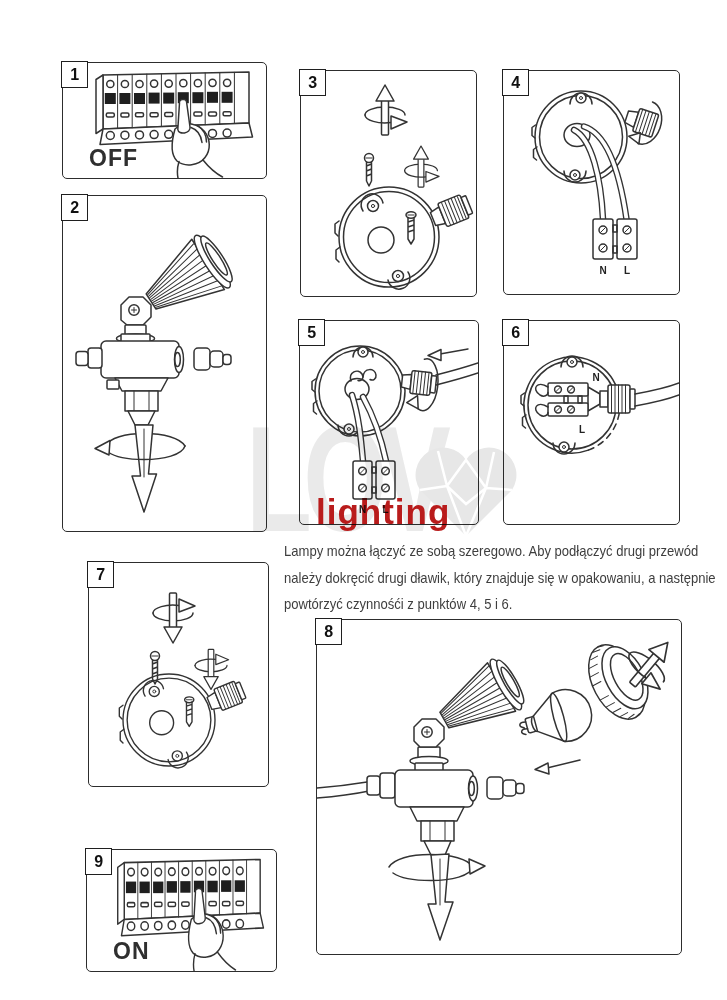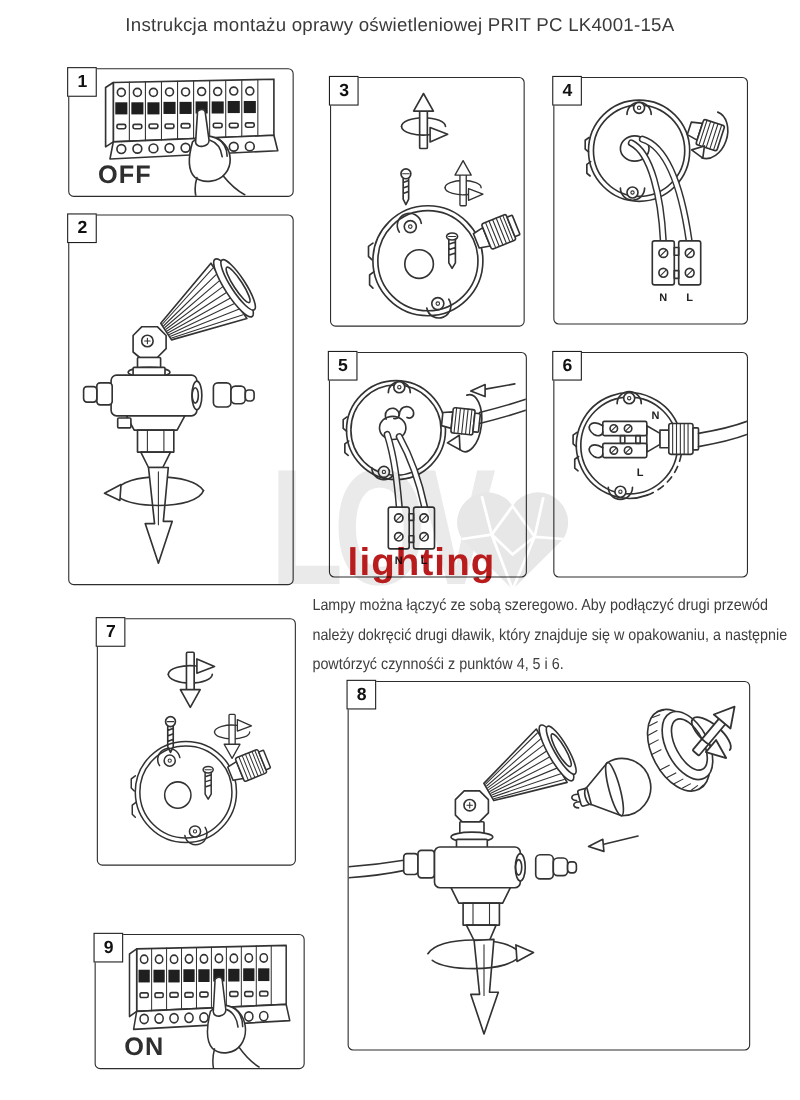--- a/index.html
+++ b/index.html
@@ -119,21 +119,20 @@
           <circle class="sf" cx="164.1" cy="70.1" r="4"></circle>
         <g>
           <path class="sf" d="M112,66 C108,80 108,92 114,98 C122,104.5 136,102.5 142,94.5 C148,87 147.5,76 141.5,68.5 C135.5,61 123.5,58.5 116.5,62.5 Z"></path>
           <path class="sf" d="M116.5,40 C115.5,36.5 122.5,35 123.5,38.5 L127,64 C128,70.5 115.5,72.5 114.8,66.5 Z"></path>
           <path class="s" d="M128,64.5 C134,66.5 138,72.5 139,79.5 M134.5,62.5 C140.5,66.5 143.5,72.5 143.5,79 M116,98.5 C114,105 114,110 115,115 M140,97 C146,104.5 152,110 159.5,114"></path>
         </g>
       </g>
     </defs>
   </svg>
 
-  <div class="title">Instrukcja montażu oprawy oświetleniowej PRIT PC LK4001-15A</div>
 
   <div class="panel" style="left:62px;top:62px;width:203px;height:115px">
     <svg class="art" viewBox="0 0 203 115" preserveAspectRatio="none">
         <use href="#g-breaker"></use>
       </svg>
     <div class="badge">1</div>
     <div class="switch-label">OFF</div>
   </div>
 
   <div class="panel" style="left:62px;top:195px;width:203px;height:335px">

